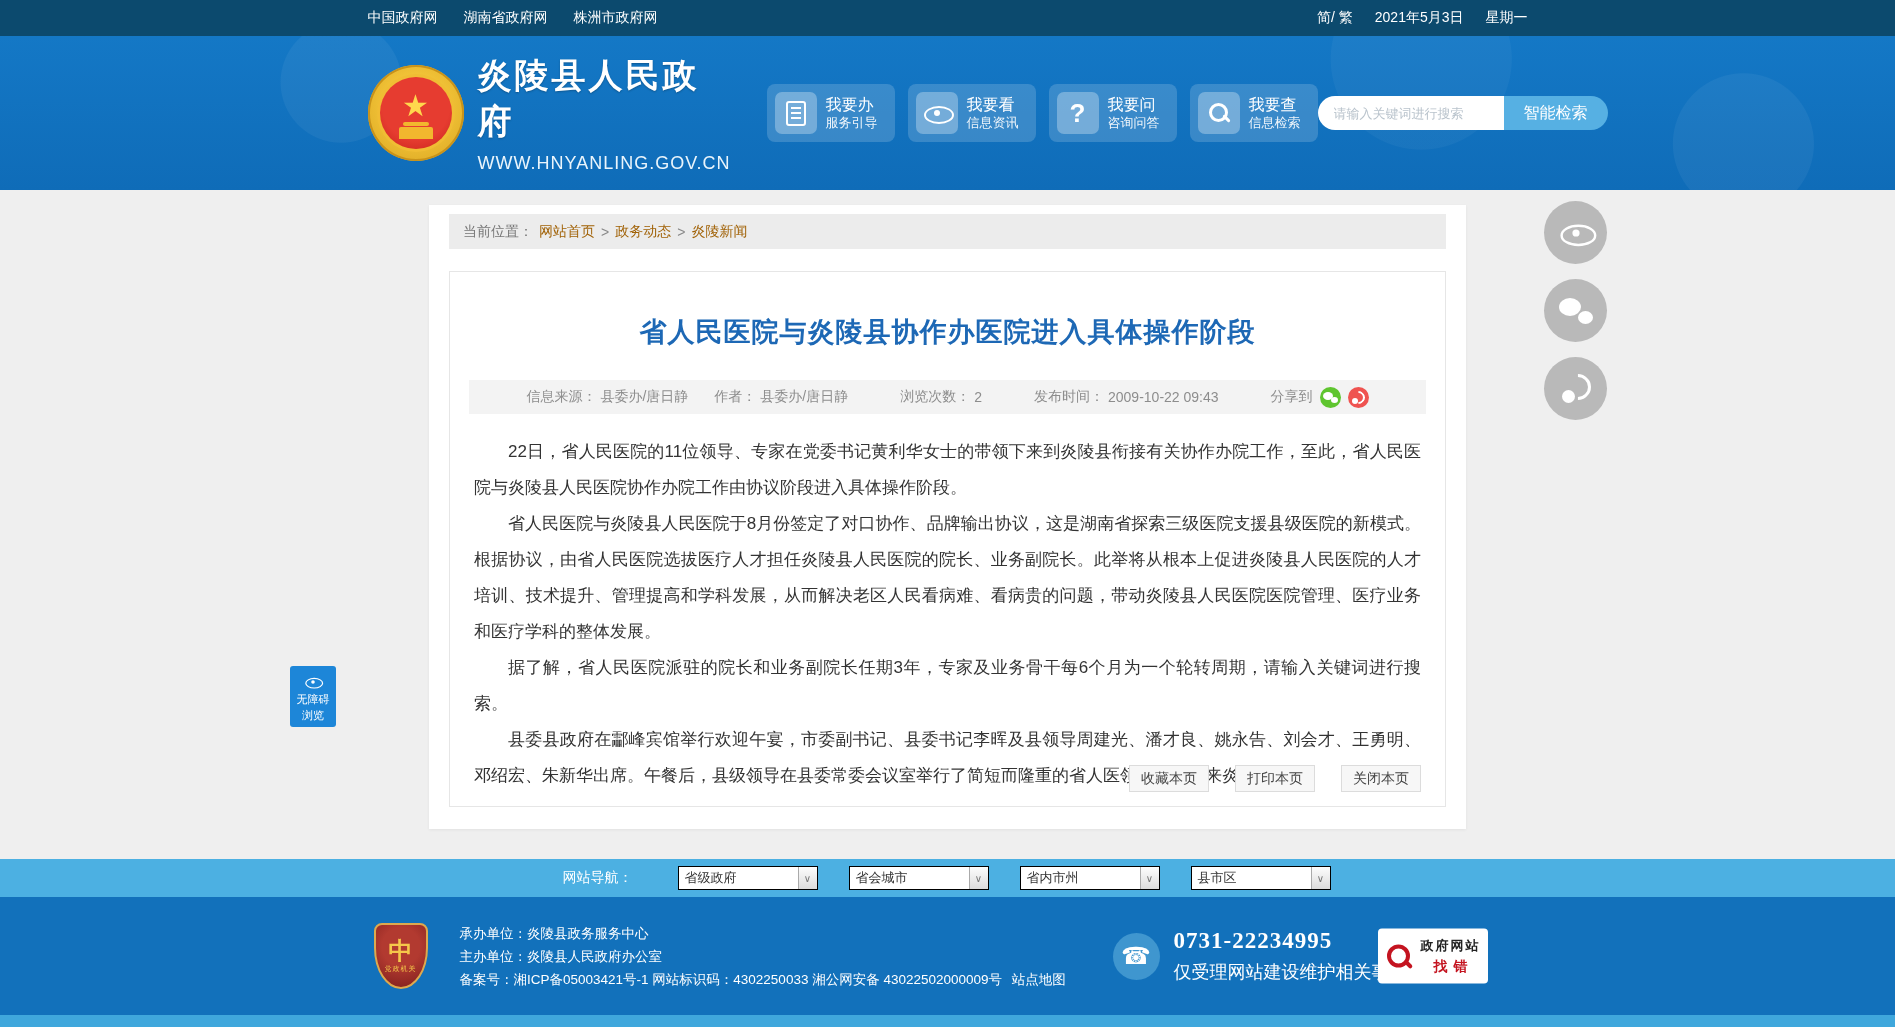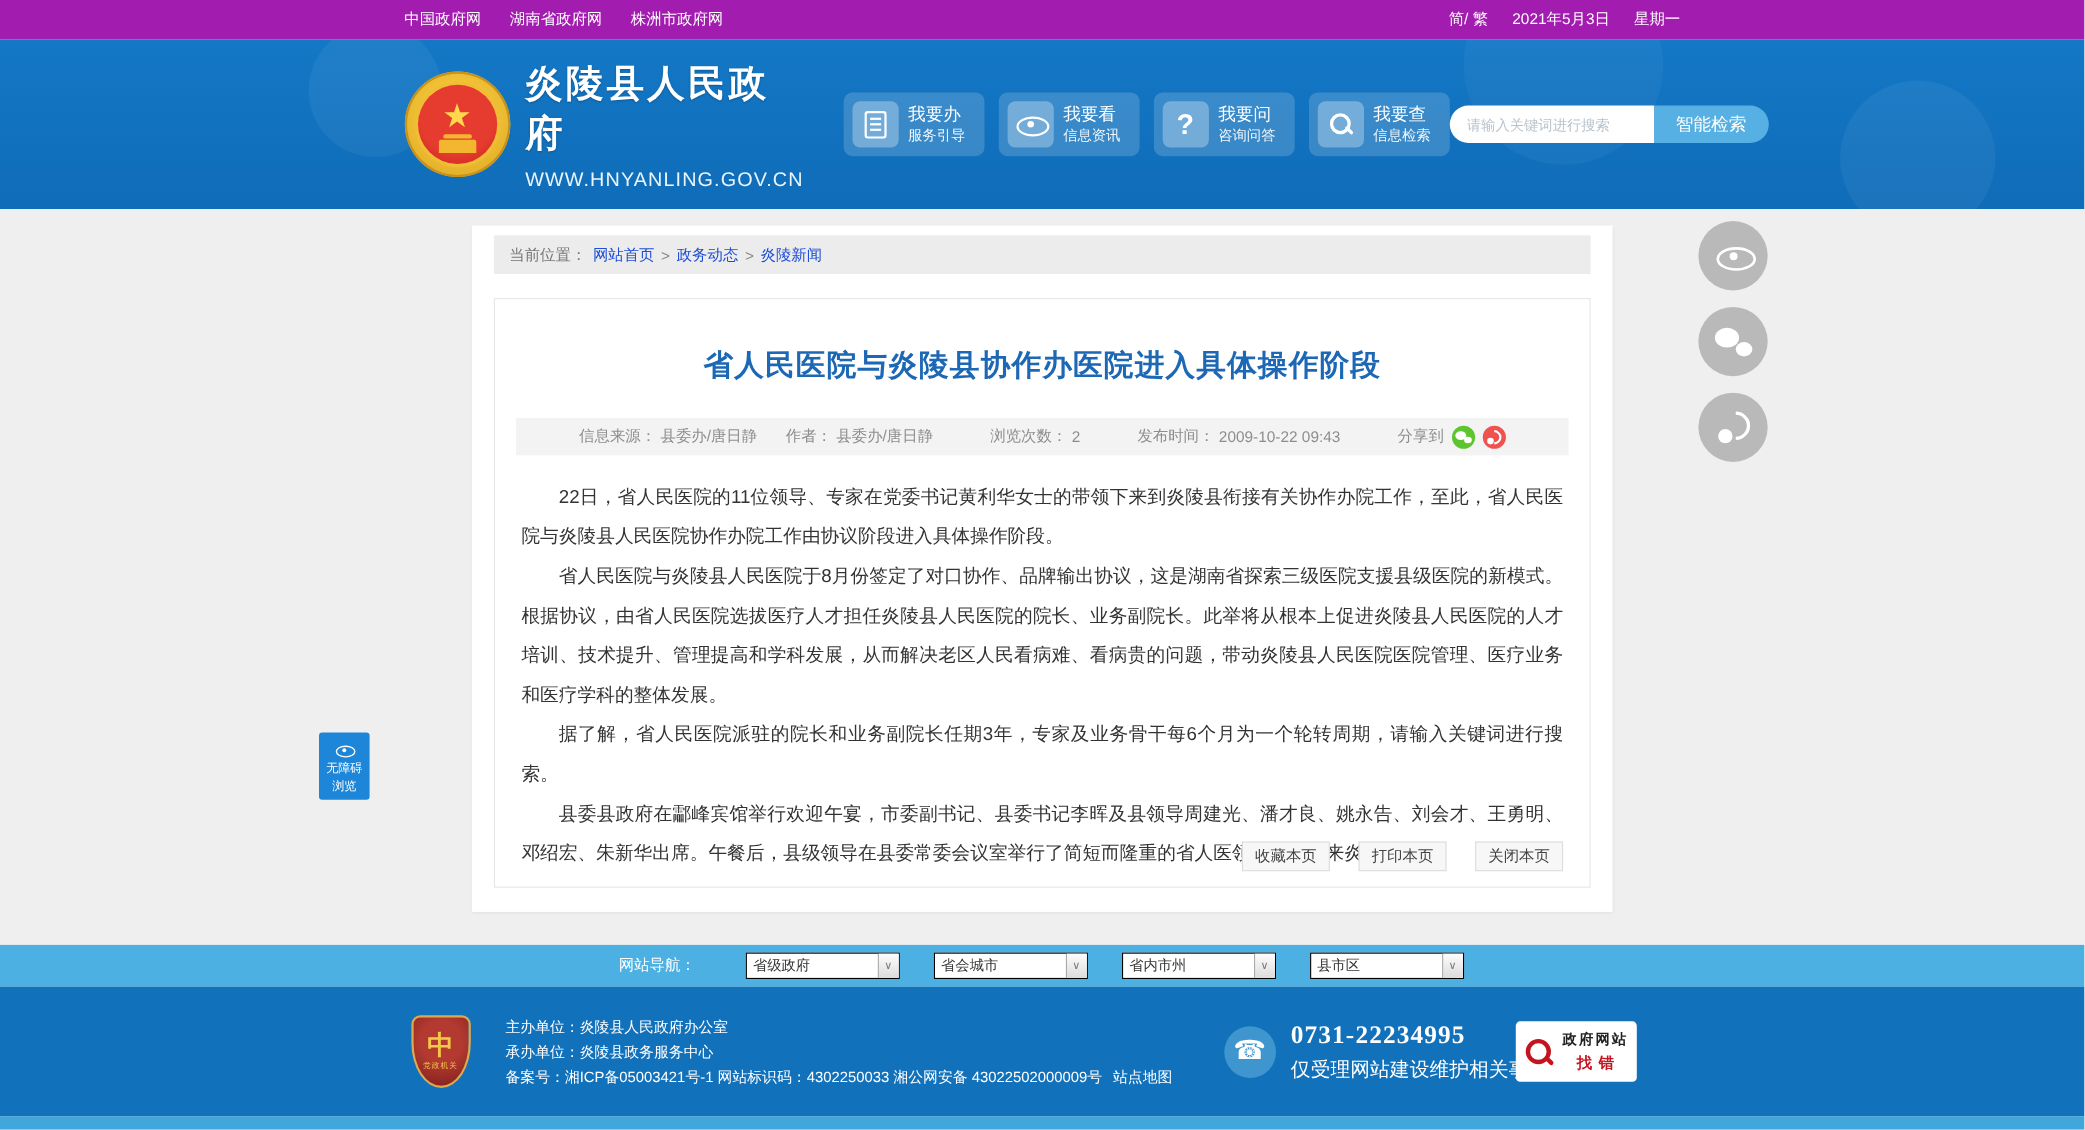--- a/index.html
+++ b/index.html
@@ -4,21 +4,21 @@
 <style>
   * { margin:0; padding:0; box-sizing:border-box; }
   html,body { width:1895px; height:1027px; }
   body {
     font-family:"Liberation Sans","DejaVu Sans",sans-serif;
     background:#efefef; position:relative; overflow:hidden;
   }
   .page { position:absolute; inset:0; width:1895px; height:1027px; }
 
   
-  .topbar { position:absolute; left:0; top:0; width:100%; height:36px; background:#a21caf; }
+  .topbar { position:absolute; left:0; top:0; width:100%; height:36px; background:#0c4a6e; }
   .topbar-inner { width:1160px; margin:0 auto; height:36px; display:flex; align-items:center; color:#fff; font-size:14px; }
   .topbar-links { display:flex; gap:26px; }
   .topbar-links a { color:#fff; text-decoration:none; cursor:pointer; }
   .topbar-right { margin-left:auto; display:flex; gap:22px; align-items:center; }
 
   
   .header { position:absolute; left:0; top:36px; width:100%; height:154px; background:linear-gradient(180deg,#1478c6 0%,#0f6cb8 100%); overflow:hidden; }
   .header::before { content:""; position:absolute; inset:0;
     background:
       radial-gradient(circle at 18% 30%, rgba(255,255,255,.05) 0 60px, transparent 61px),
@@ -69,21 +69,21 @@
   .search-input::placeholder { color:#b9c3cc; }
   .search-btn { width:104px; height:34px; border:none; background:#56b0e3; color:#fff;
     font-size:16px; border-radius:0 17px 17px 0; cursor:pointer; font-family:inherit; }
 
   
   .main-bg { position:absolute; left:0; top:190px; width:100%; height:669px; background:#efefef; }
   .content-card { position:absolute; left:429px; top:205px; width:1037px; height:624px; background:#fff; box-shadow:0 1px 3px rgba(0,0,0,.06); }
 
   .crumb-bar { position:absolute; left:20px; top:9px; width:997px; height:35px; background:#ececec;
     display:flex; align-items:center; padding:0 14px; font-size:14px; color:#777; gap:6px; }
-  .crumb-bar a { color:#1d4ed8; text-decoration:none; cursor:pointer; }
+  .crumb-bar a { color:#a16207; text-decoration:none; cursor:pointer; }
   .crumb-sep { color:#888; }
 
   .article-card { position:absolute; left:20px; top:66px; width:997px; height:536px; background:#fff; border:1px solid #e6e6e6; }
   .article-title { margin-top:42px; text-align:center; font-size:27px; font-weight:bold; color:#1d68b5; letter-spacing:1px; }
   .meta-bar { margin:30px 19px 0 19px; height:34px; background:#f3f3f3; display:flex; align-items:center;
     justify-content:center; gap:26px; font-size:14px; color:#8d8d8d; }
   .meta-item { display:flex; align-items:center; gap:4px; }
   .share-wrap { display:flex; align-items:center; gap:7px; }
   .share-circle { width:21px; height:21px; border-radius:50%; display:flex; align-items:center; justify-content:center; cursor:pointer; position:relative; }
   .share-wechat { background:#5fc52f; }
@@ -341,24 +341,24 @@
   </div>
 
   <div class="footer-main">
     <div class="footer-inner">
       <div class="shield">
         <span class="shield-emblem">中</span>
         <span class="shield-label">党政机关</span>
       </div>
       <div class="footer-texts">
         <div class="row">
+          <span>承办单位：</span><span>炎陵县政务服务中心</span>
+        </div>
+        <div class="row">
           <span>主办单位：</span><span>炎陵县人民政府办公室</span>
-        </div>
-        <div class="row">
-          <span>承办单位：</span><span>炎陵县政务服务中心</span>
         </div>
         <div class="row">
           <span>备案号：湘ICP备05003421号-1 网站标识码：4302250033 湘公网安备 43022502000009号</span>
           <a style="margin-left:6px;">站点地图</a>
         </div>
       </div>
 
       <div class="footer-phone">
         <div class="phone-circle">
           <span class="phone-glyph">☎</span>

